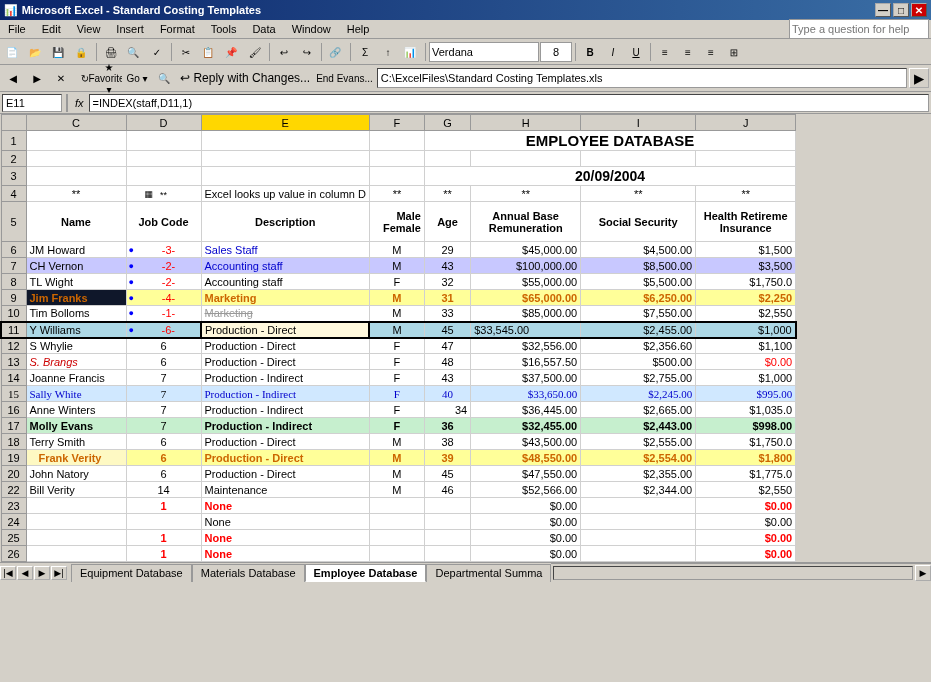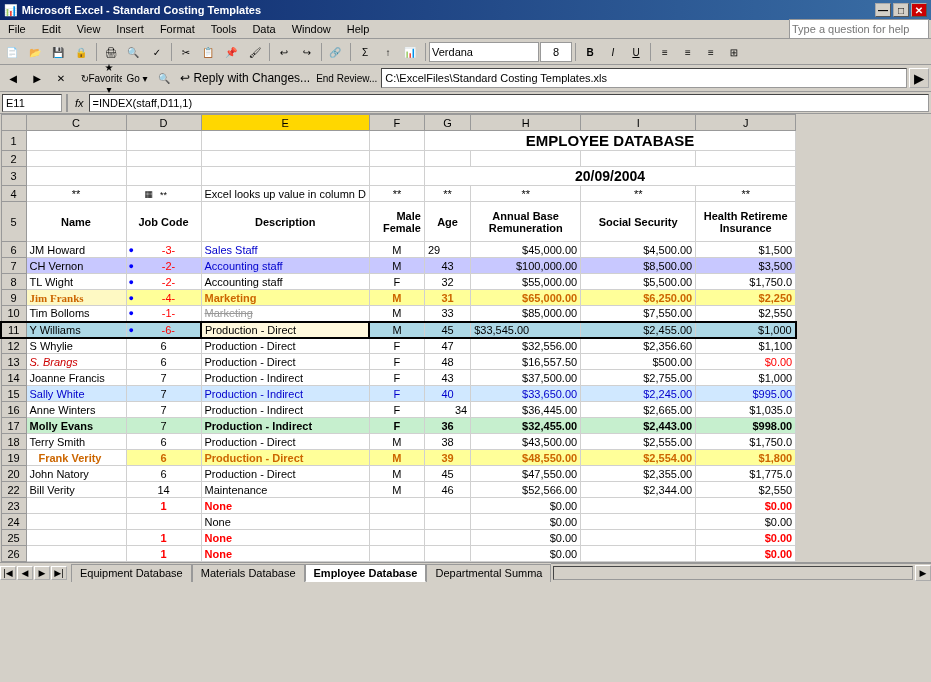--- a/index.html
+++ b/index.html
@@ -265,21 +265,21 @@
 
 <div class="toolbar2">
   <button class="toolbar-btn">◀</button>
   <button class="toolbar-btn">▶</button>
   <button class="toolbar-btn">✕</button>
   <button class="toolbar-btn">↻</button>
   <button class="toolbar-btn">★ Favorites ▾</button>
   <button class="toolbar-btn" style="width:30px">Go ▾</button>
   <button class="toolbar-btn" style="width:22px">🔍</button>
   <span style="font-size:12px; padding:0 2px;">↩ Reply with Changes...</span>
-  <span style="font-size:10px; padding:0 2px;">End Review...</span>
+  <span style="font-size:10px; padding:0 2px;">End Evans...</span>
   <input class="address-bar" style="flex: 1 1 0%; min-width: 200px;" value="C:\ExcelFiles\Standard Costing Templates.xls">
   <button style="width:20px;height:20px;background:#d4d0c8;border:1px outset #fff;cursor:pointer">▶</button>
 </div>
 
 <div class="formula-bar">
   <input class="cell-ref" value="E11" style="">
   <div class="formula-divider"></div>
   <span class="fx-label"><i>fx</i></span>
   <input class="formula-input" value="=INDEX(staff,D11,1)" style="">
 </div>
@@ -373,21 +373,21 @@
 
         <tr id="data-row-6">
           <td class="row-num">6</td>
           <td>JM Howard</td>
           <td style="text-align:center; position:relative;">
             <span style="position:absolute;left:2px;top:50%;transform:translateY(-50%);color:blue;font-size:9px;">●</span>
             <span style="color:red;margin-left:10px;">-3-</span>
           </td>
           <td style="color:#0000cc;">Sales Staff</td>
           <td style="text-align:center;">M</td>
-          <td style="text-align:left;">29</td>
+          <td style="text-align:center;">29</td>
           <td style="text-align:right;">$45,000.00</td>
           <td style="text-align:right;">$4,500.00</td>
           <td style="text-align:right;">$1,500</td>
         </tr>
         <tr id="data-row-7" style="background:#c8c8ff;">
           <td class="row-num">7</td>
           <td style="background:#c8c8ff;">CH Vernon</td>
           <td style="background:#c8c8ff;text-align:center;position:relative;">
             <span style="position:absolute;left:2px;top:50%;transform:translateY(-50%);color:blue;font-size:9px;">●</span>
             <span style="color:red;margin-left:10px;">-2-</span>
@@ -408,21 +408,21 @@
           </td>
           <td>Accounting staff</td>
           <td style="text-align:center;">F</td>
           <td style="text-align:center;">32</td>
           <td style="text-align:right;">$55,000.00</td>
           <td style="text-align:right;">$5,500.00</td>
           <td style="text-align:right;">$1,750.0</td>
         </tr>
         <tr id="data-row-9" style="background:#ffff99;">
           <td class="row-num">9</td>
-          <td style="background:#fef9c3;font-weight:bold;color:#cc6600;font-family:Liberation Serif, serif;">Jim Franks</td>
+          <td style="background:#0f172a;font-weight:bold;color:#cc6600;">Jim Franks</td>
           <td style="background:#ffff99;text-align:center;position:relative;">
             <span style="position:absolute;left:2px;top:50%;transform:translateY(-50%);color:blue;font-size:9px;">●</span>
             <span style="color:red;margin-left:10px;">-4-</span>
           </td>
           <td style="background:#ffff99;font-weight:bold;color:#cc6600;">Marketing</td>
           <td style="background:#ffff99;text-align:center;font-weight:bold;color:#cc6600;">M</td>
           <td style="background:#ffff99;text-align:center;font-weight:bold;color:#cc6600;">31</td>
           <td style="background:#ffff99;text-align:right;font-weight:bold;color:#cc6600;">$65,000.00</td>
           <td style="background:#ffff99;text-align:right;font-weight:bold;color:#cc6600;">$6,250.00</td>
           <td style="background:#ffff99;text-align:right;font-weight:bold;color:#cc6600;">$2,250</td>
@@ -481,21 +481,21 @@
           <td class="row-num">14</td>
           <td>Joanne Francis</td>
           <td style="text-align:center;">7</td>
           <td>Production - Indirect</td>
           <td style="text-align:center;">F</td>
           <td style="text-align:center;">43</td>
           <td style="text-align:right;">$37,500.00</td>
           <td style="text-align:right;">$2,755.00</td>
           <td style="text-align:right;">$1,000</td>
         </tr>
-        <tr id="data-row-15" style="background:#7dd3fc;">
+        <tr id="data-row-15" style="background:#7dd3fc;font-family:Liberation Serif, serif;">
           <td class="row-num">15</td>
           <td style="background:#d0e8ff;color:#0000cc;">Sally White</td>
           <td style="background:#d0e8ff;text-align:center;">7</td>
           <td style="background:#d0e8ff;color:#0000cc;">Production - Indirect</td>
           <td style="background:#d0e8ff;text-align:center;color:#0000cc;">F</td>
           <td style="background:#d0e8ff;text-align:center;color:#0000cc;">40</td>
           <td style="background:#d0e8ff;text-align:right;color:#0000cc;">$33,650.00</td>
           <td style="background:#d0e8ff;text-align:right;color:#0000cc;">$2,245.00</td>
           <td style="background:#d0e8ff;text-align:right;color:#0000cc;">$995.00</td>
         </tr>
@@ -527,21 +527,21 @@
           <td style="text-align:center;">6</td>
           <td>Production - Direct</td>
           <td style="text-align:center;">M</td>
           <td style="text-align:center;">38</td>
           <td style="text-align:right;">$43,500.00</td>
           <td style="text-align:right;">$2,555.00</td>
           <td style="text-align:right;">$1,750.0</td>
         </tr>
         <tr id="data-row-19" style="background:#ffff99;">
           <td class="row-num">19</td>
-          <td style="background:#ffffff;font-weight:bold;color:#cc6600;padding-left:12px;">Frank Verity</td>
+          <td style="background:#fef9c3;font-weight:bold;color:#cc6600;padding-left:12px;">Frank Verity</td>
           <td style="background:#ffff99;text-align:center;font-weight:bold;color:#cc6600;">6</td>
           <td style="background:#ffff99;font-weight:bold;color:#cc6600;">Production - Direct</td>
           <td style="background:#ffff99;text-align:center;font-weight:bold;color:#cc6600;">M</td>
           <td style="background:#ffff99;text-align:center;font-weight:bold;color:#cc6600;">39</td>
           <td style="background:#ffff99;text-align:right;font-weight:bold;color:#cc6600;">$48,550.00</td>
           <td style="background:#ffff99;text-align:right;font-weight:bold;color:#cc6600;">$2,554.00</td>
           <td style="background:#ffff99;text-align:right;font-weight:bold;color:#cc6600;">$1,800</td>
         </tr>
         <tr id="data-row-20">
           <td class="row-num">20</td>

